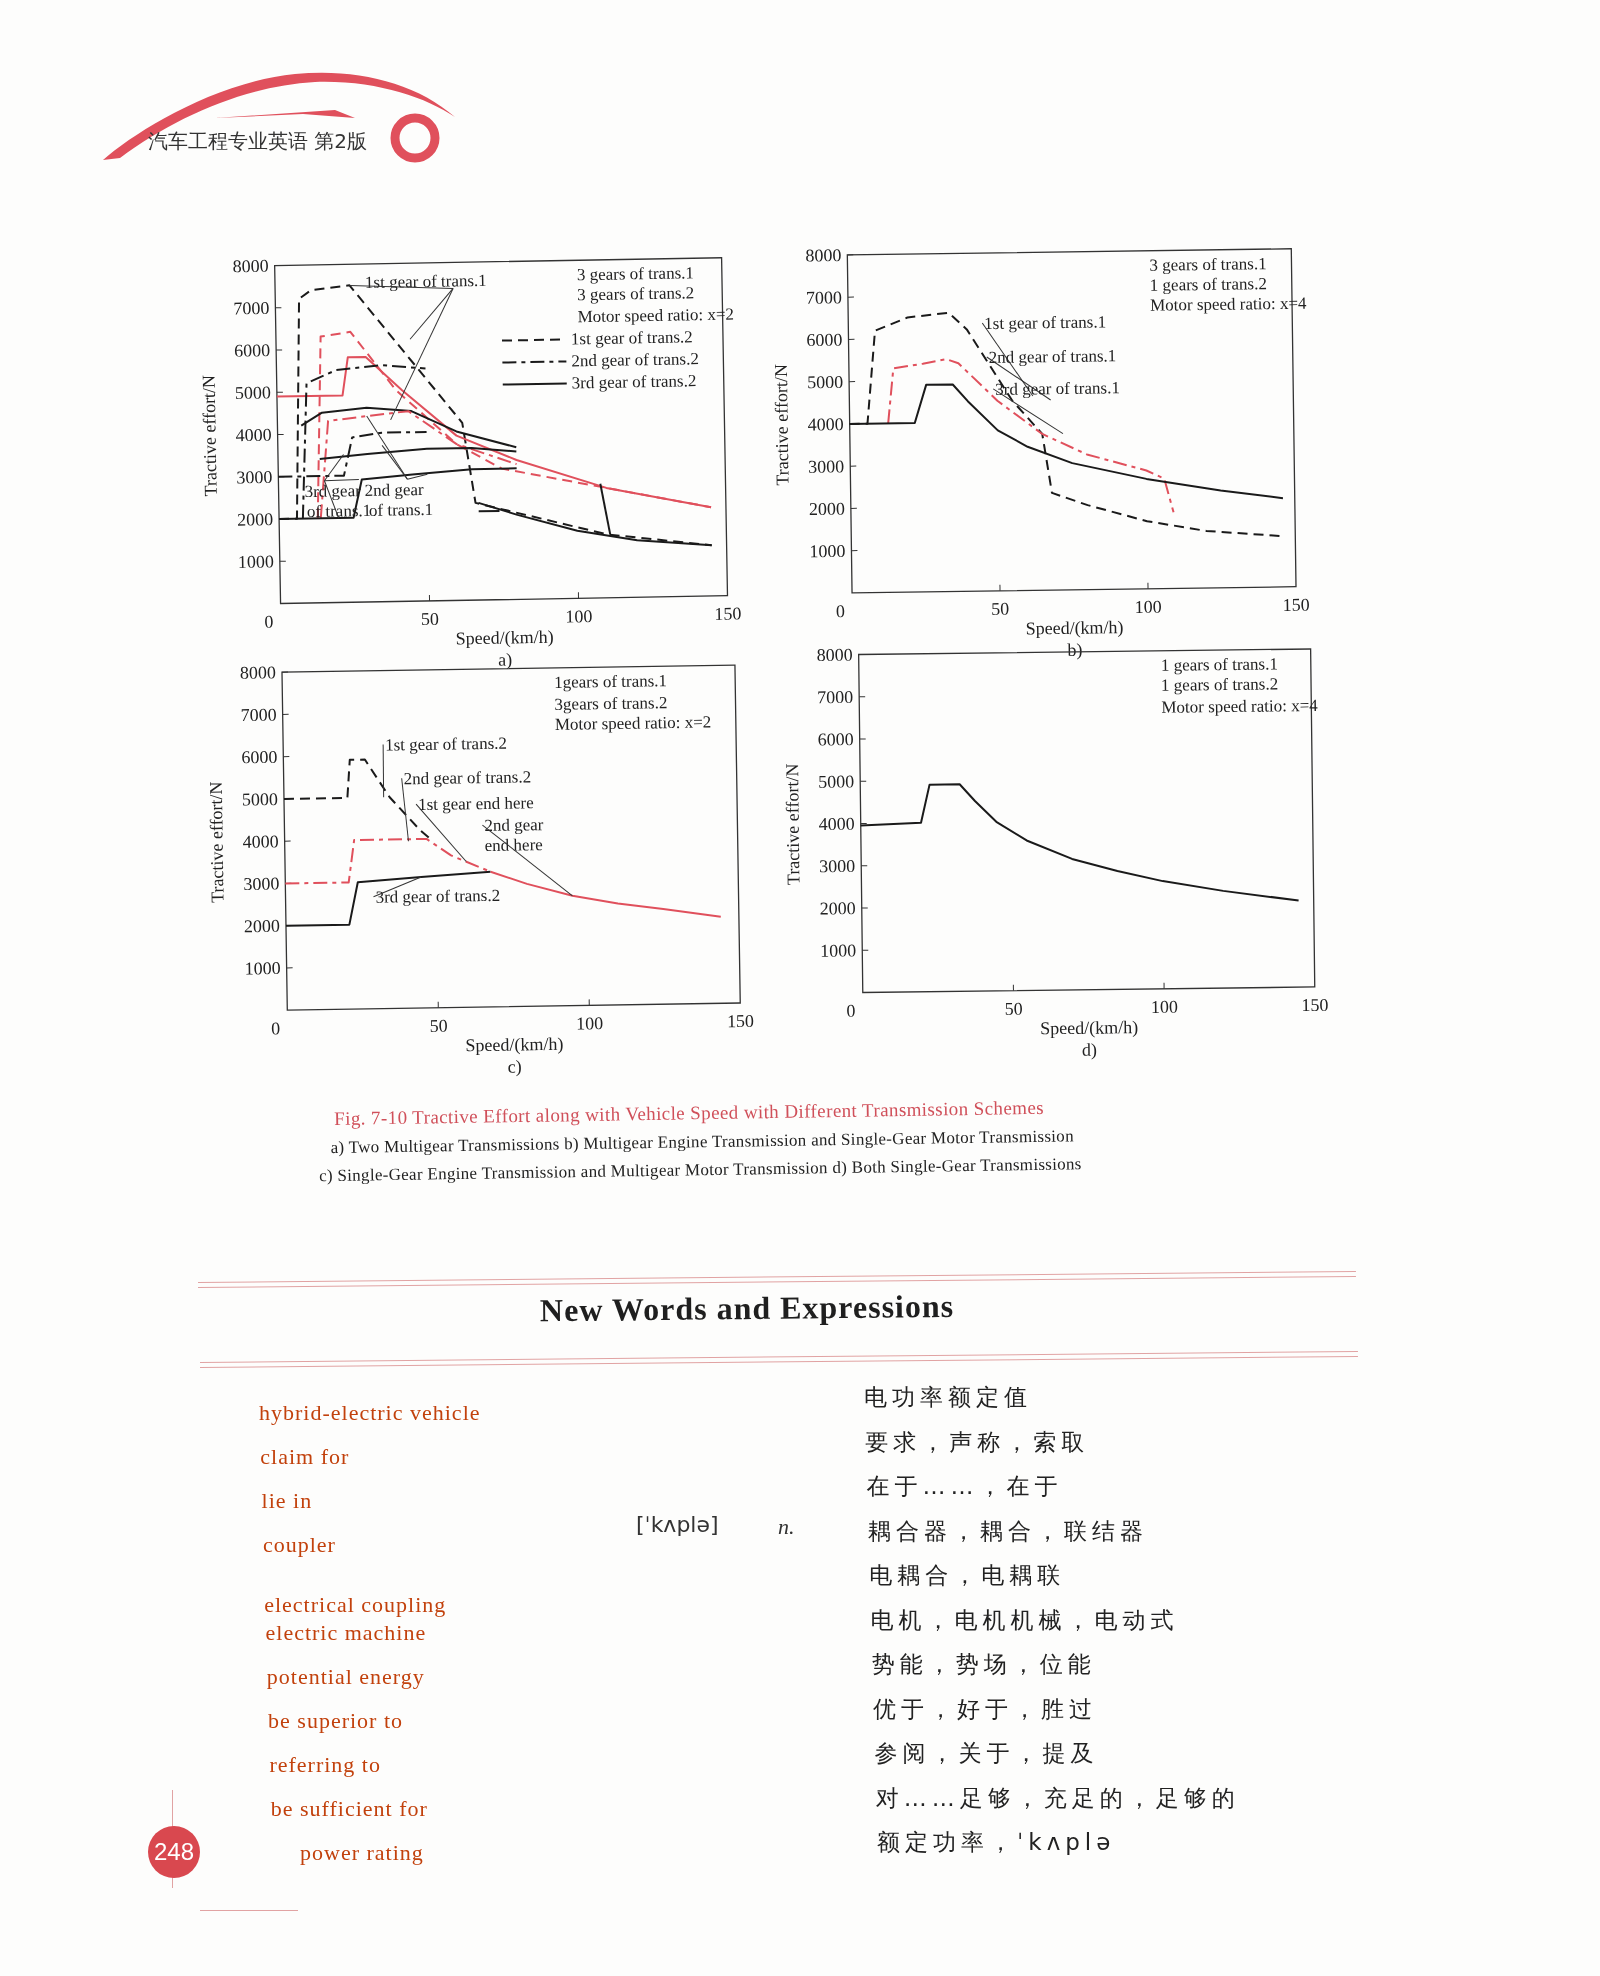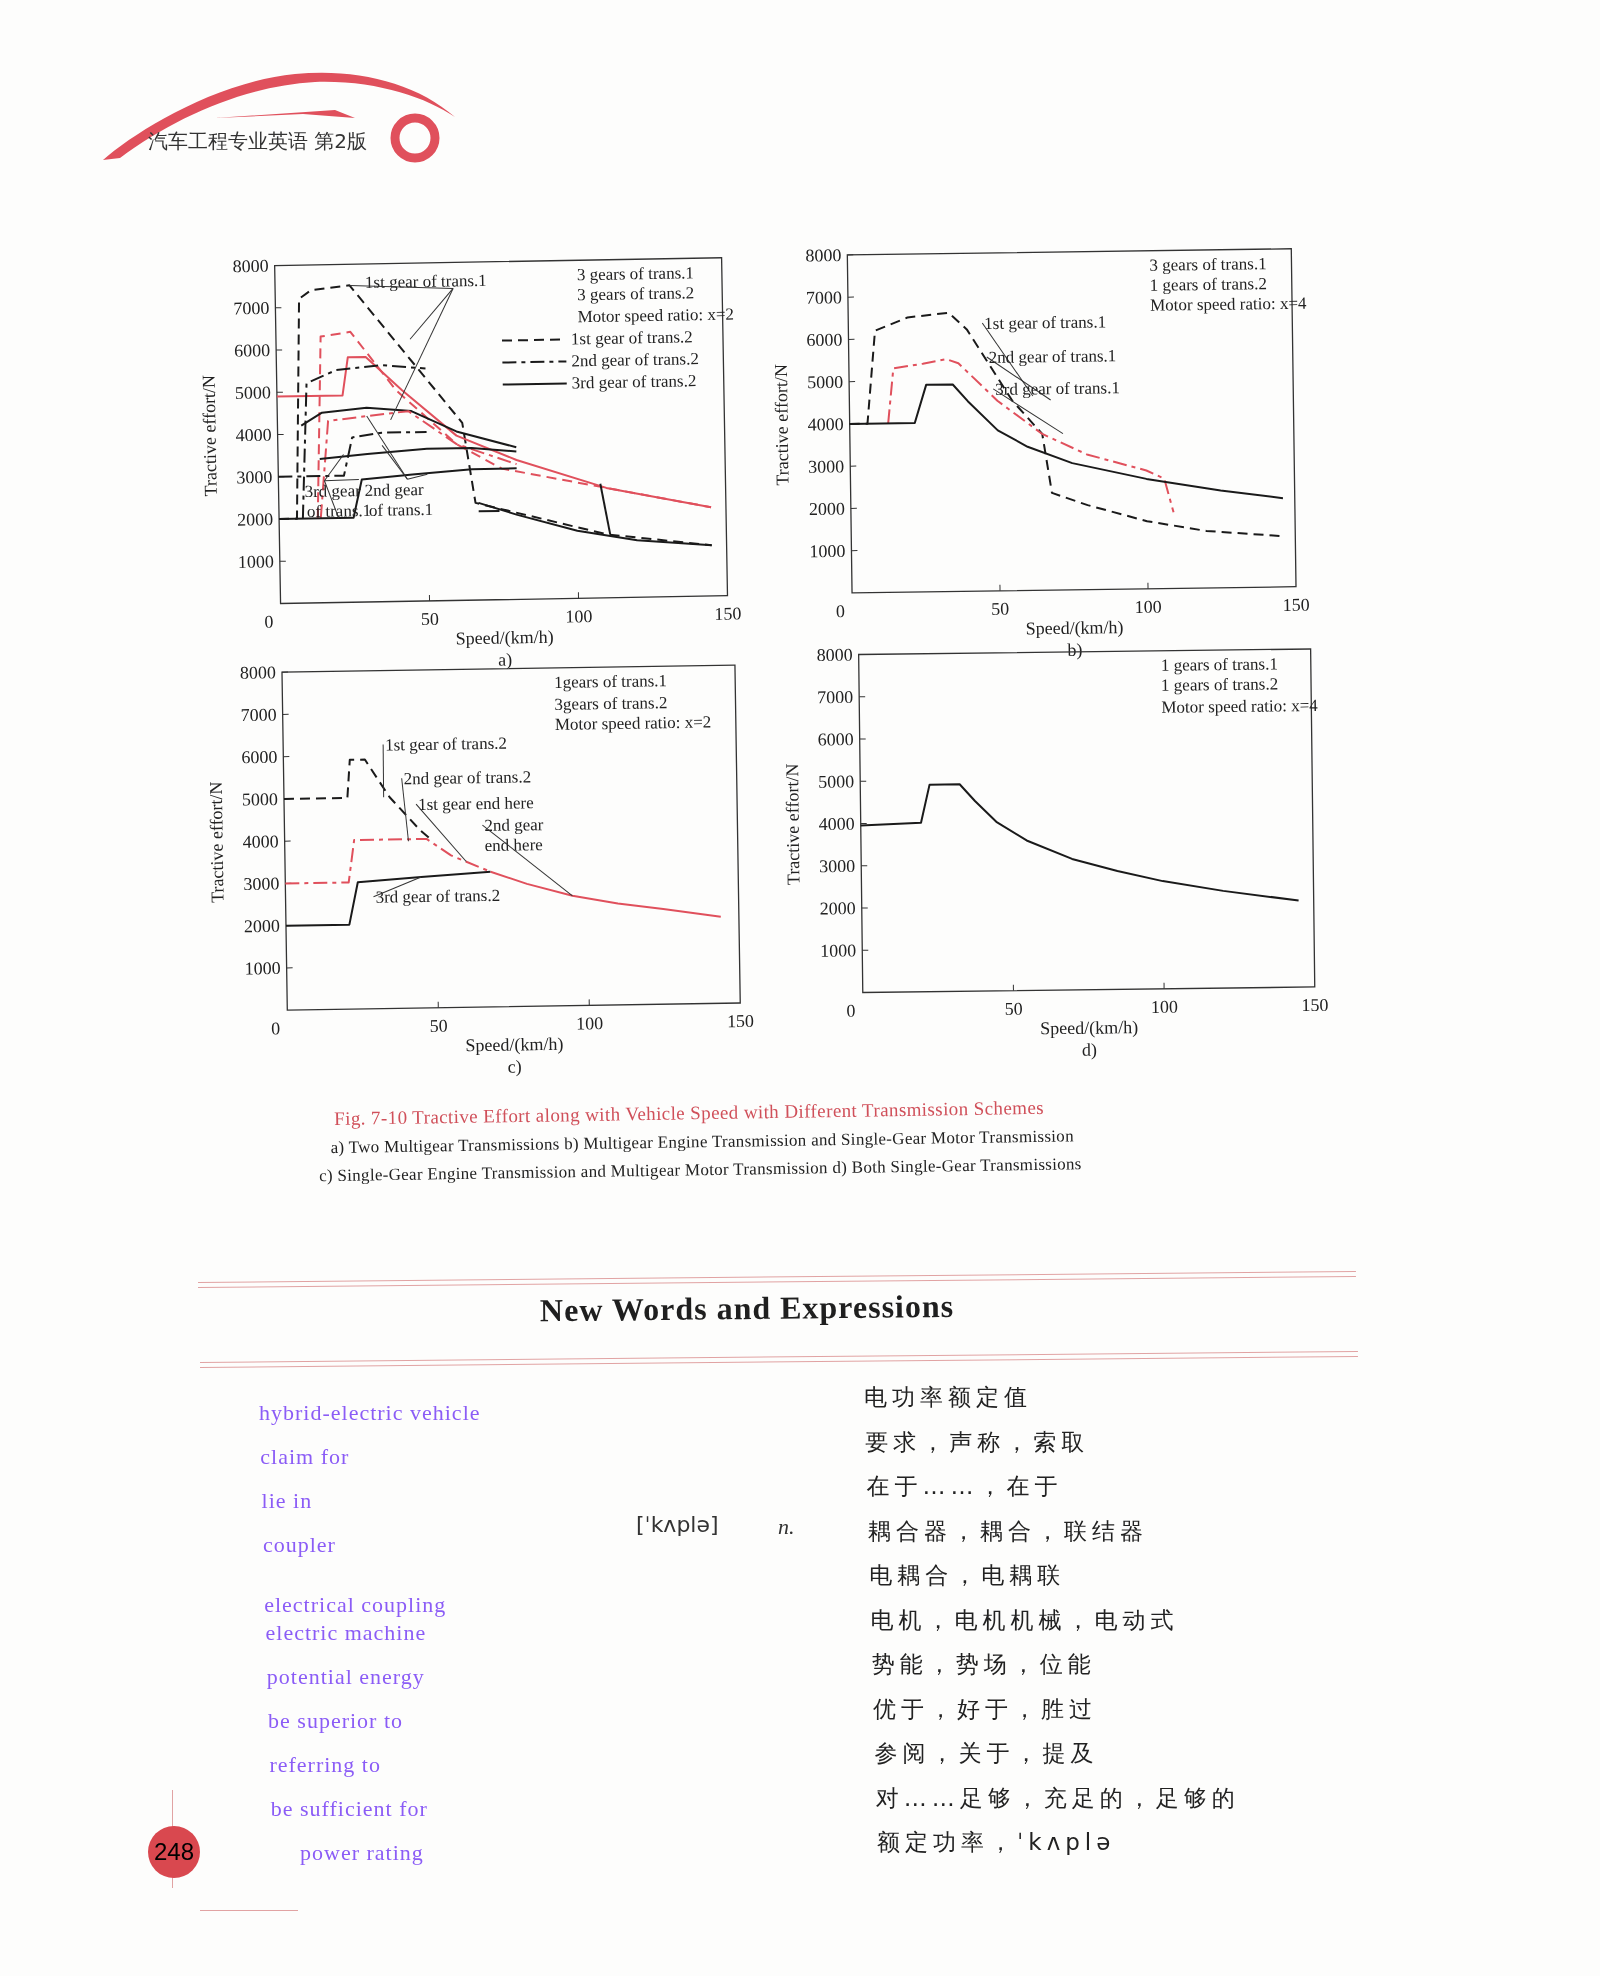--- a/index.html
+++ b/index.html
@@ -10,25 +10,25 @@
   .chart { position:absolute; }
   .chart svg { overflow:visible; }
   .axis-text { font-family:"Liberation Serif", serif; font-size:18px; fill:#222; }
   .anno { font-family:"Liberation Serif", serif; font-size:17px; fill:#222; }
   .sub { font-family:"Liberation Serif", serif; font-size:18px; fill:#222; }
   #caption { left:330px; top:1108px; width:960px; transform:rotate(-0.9deg); transform-origin:left top; }
   #cap-title { color:#d0505a; font-size:19px; margin-left:4px; margin-bottom:8px; letter-spacing:0.4px; }
   .cap-line { font-size:17px; color:#222; margin-bottom:8px; letter-spacing:0.3px; }
   .rule { position:absolute; height:0; border-top:1.5px solid #e1a3a3; }
   #heading { left:540px; top:1290px; font-size:32px; font-weight:bold; color:#1f1f1f; transform:rotate(-0.6deg); letter-spacing:1px; }
-  .word { position:absolute; font-size:22px; letter-spacing:1px; color:#8b5cf6; }
+  .word { position:absolute; font-size:22px; letter-spacing:1px; color:#c2410c; }
   .cn { position:absolute; font-family:"DejaVu Sans", sans-serif; font-size:23px; letter-spacing:5px; color:#222; }
   #phon { left:636px; top:1512px; font-family:"DejaVu Sans", sans-serif; font-size:22px; color:#333; }
   #pos { left:778px; top:1514px; font-style:italic; font-size:22px; color:#333; }
-  #page-badge { left:148px; top:1826px; width:52px; height:52px; border-radius:50%; background:#d9484f; color:#000000; font-family:"Liberation Sans", sans-serif; font-size:24px; display:flex; align-items:center; justify-content:center; }
+  #page-badge { left:148px; top:1826px; width:52px; height:52px; border-radius:50%; background:#d9484f; color:#ffffff; font-family:"Liberation Sans", sans-serif; font-size:24px; display:flex; align-items:center; justify-content:center; }
   #vline { left:172px; top:1790px; width:0; height:98px; border-left:1.5px solid #e1a3a3; }
   #hline { left:200px; top:1910px; width:98px; height:0; border-top:1.5px solid #e1a3a3; }
 </style>
 </head>
 <body>
 
 <svg id="logo" class="abs" viewBox="0 0 370 110">
   <path d="M8,98 C40,70 120,20 200,12 C260,6 320,20 360,55 C330,35 280,18 220,20 C150,24 80,55 25,96 Z" fill="#e0505c"></path>
   <path d="M120,56 L240,48 L260,56 L208,52 Z" fill="#e0505c"></path>
   <circle cx="320" cy="76" r="20" fill="none" stroke="#e0505c" stroke-width="9"></circle>

